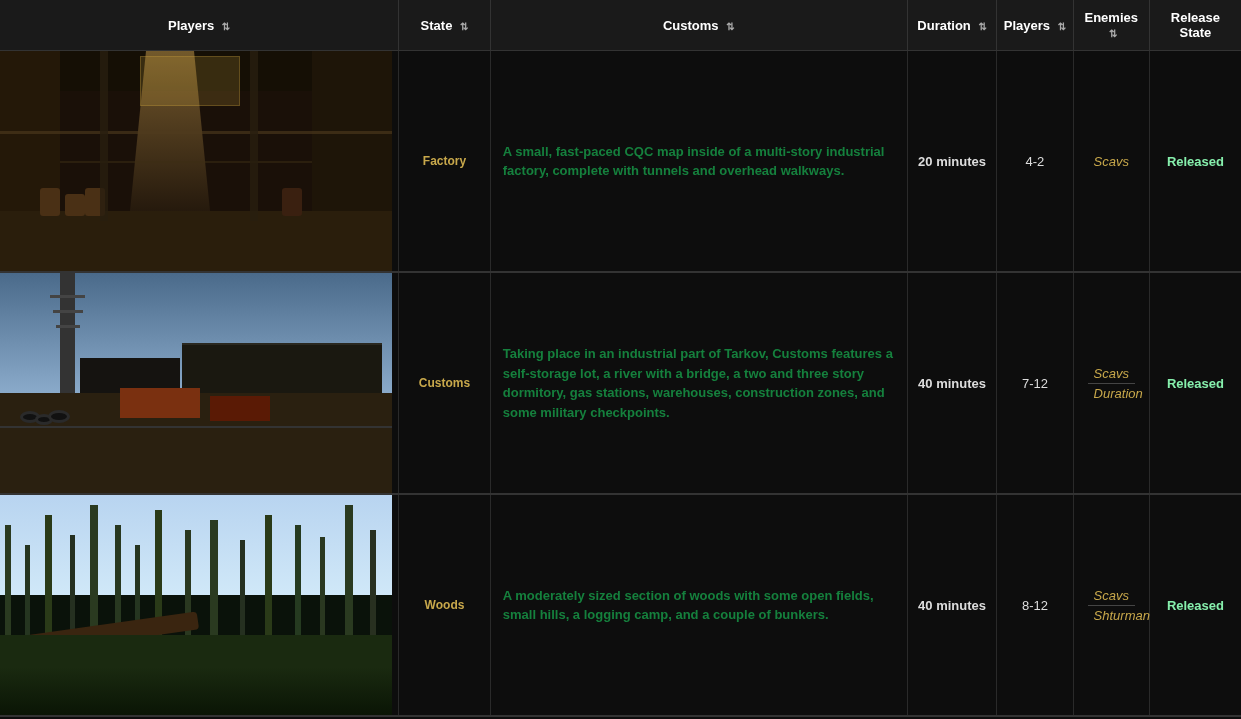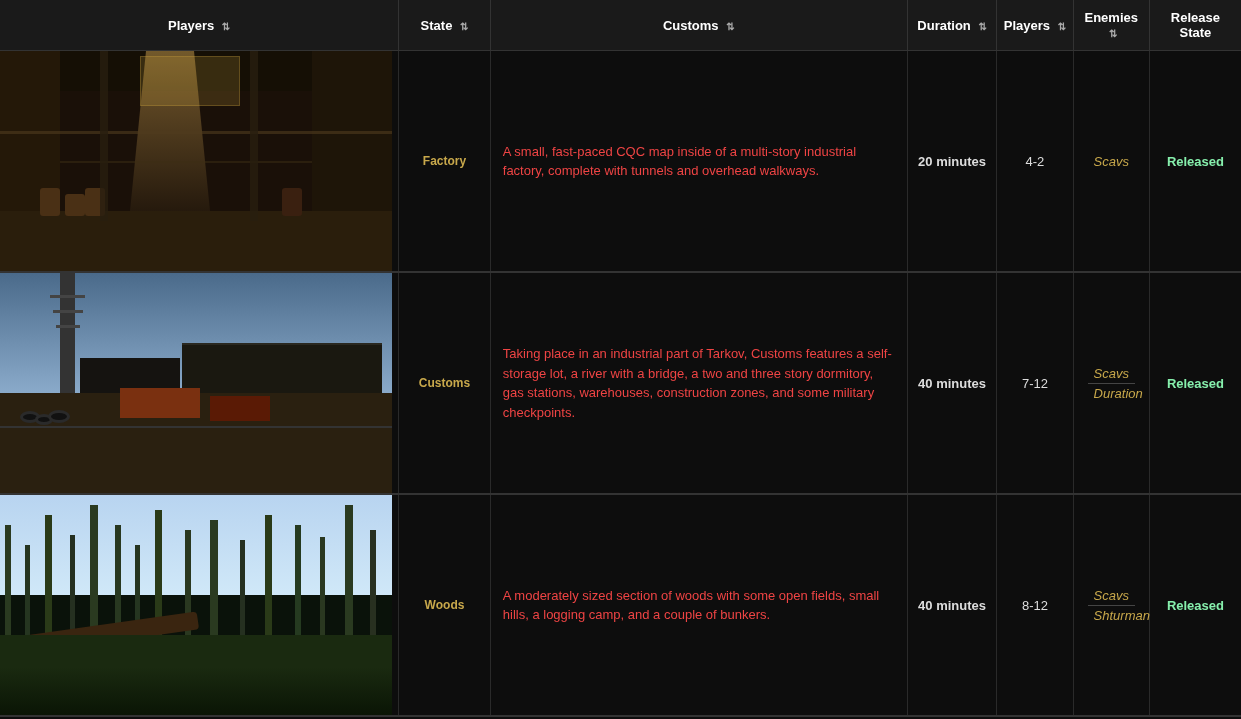--- a/index.html
+++ b/index.html
@@ -64,25 +64,26 @@
     }
 
     td.td-name {
       text-align: center;
       color: #c8a84b;
       font-size: 12px;
       font-weight: bold;
       padding: 8px 4px;
     }
     td.td-features {
-      color: #ef4444;
+      color: #15803d;
       font-size: 13px;
       line-height: 1.5;
       padding: 10px 12px;
       vertical-align: middle;
+      font-weight: bold;
     }
     td.td-duration {
       text-align: center;
       color: #dddddd;
       font-weight: bold;
       font-size: 13px;
       padding: 8px 4px;
     }
     td.td-players {
       text-align: center;

